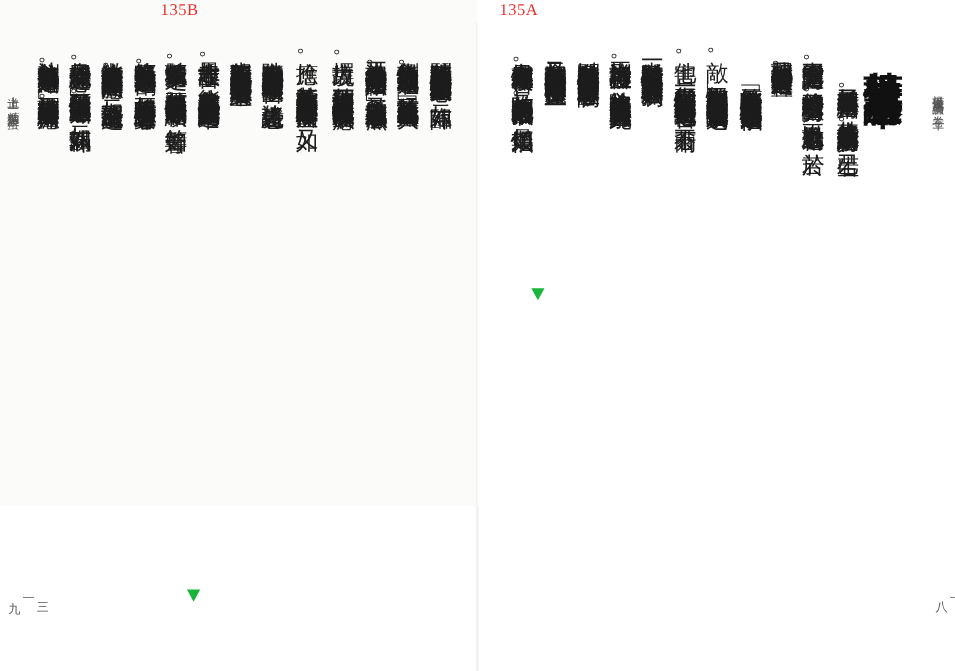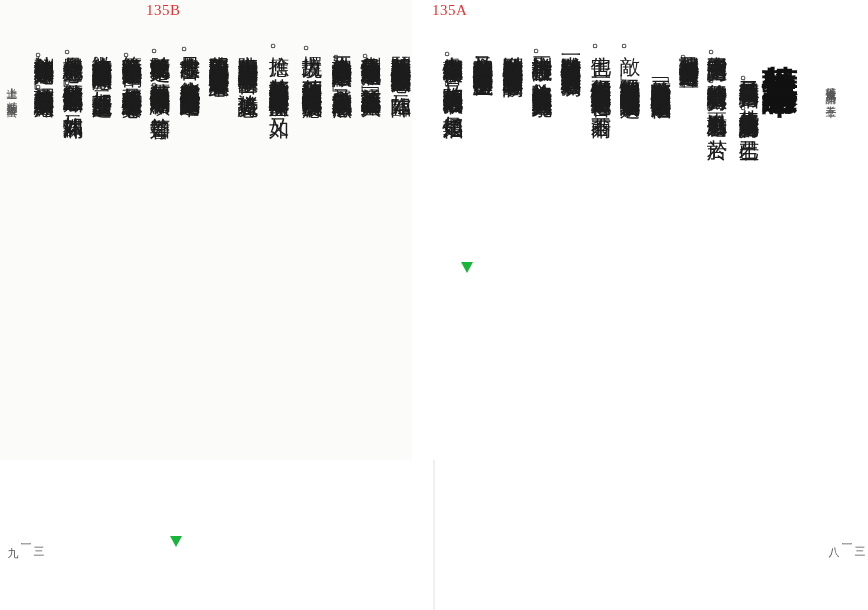--- a/index.html
+++ b/index.html
@@ -4,21 +4,21 @@
 <style>
   html, body { margin:0; padding:0; }
   body {
     width:868px; height:610px; overflow:hidden; position:relative;
     background:#ffffff;
     font-family:"DejaVu Serif","Liberation Serif",serif;
     color:#1a1a1a;
   }
   .page { position:absolute; top:0; height:460px; }
   .page-left { left:0; width:434px; background:#fbfbfa; }
-  .page-right { left:412px; width:434px; background:#ffffff;text-align:right; }
+  .page-right { left:434px; width:434px; background:#ffffff;text-align:right; }
   .gutter { position:absolute; left:433px; top:20px; width:2px; height:590px; background:#f0f0ee; }
   .page-label {
     position:absolute; top:2px; font-family:"Liberation Serif","DejaVu Serif",serif;
     font-size:15px; color:#e8312f; letter-spacing:0.5px;
   }
   .col {
     position:absolute;
     writing-mode:vertical-rl;
     text-orientation:upright;
     font-size:20.5px;

